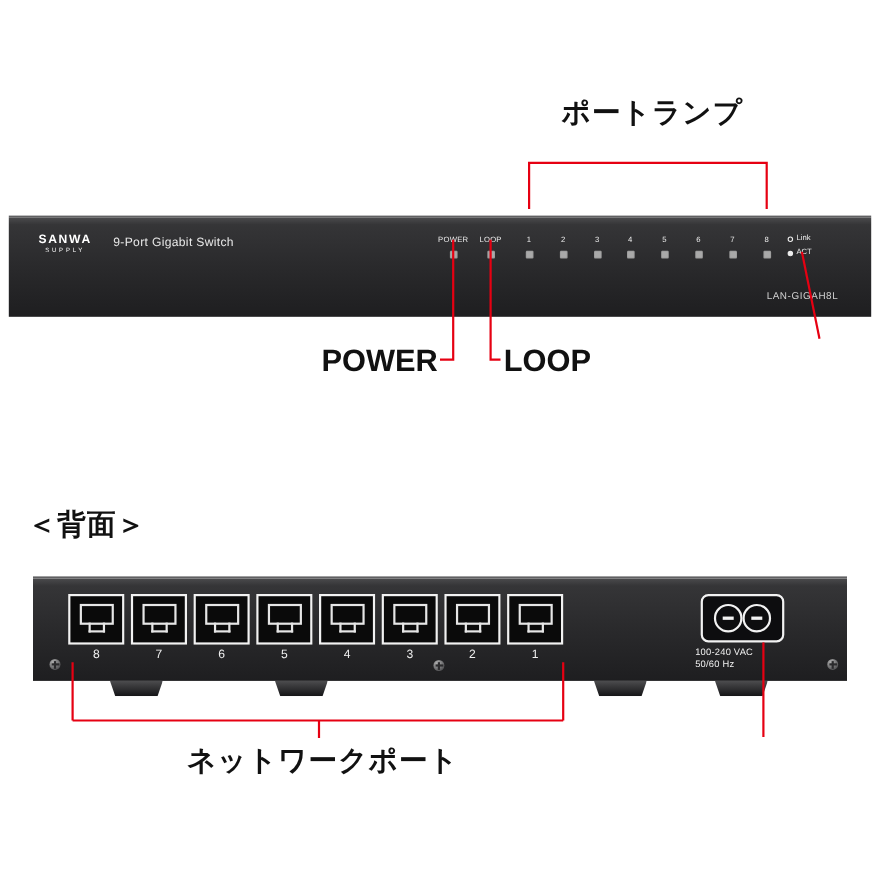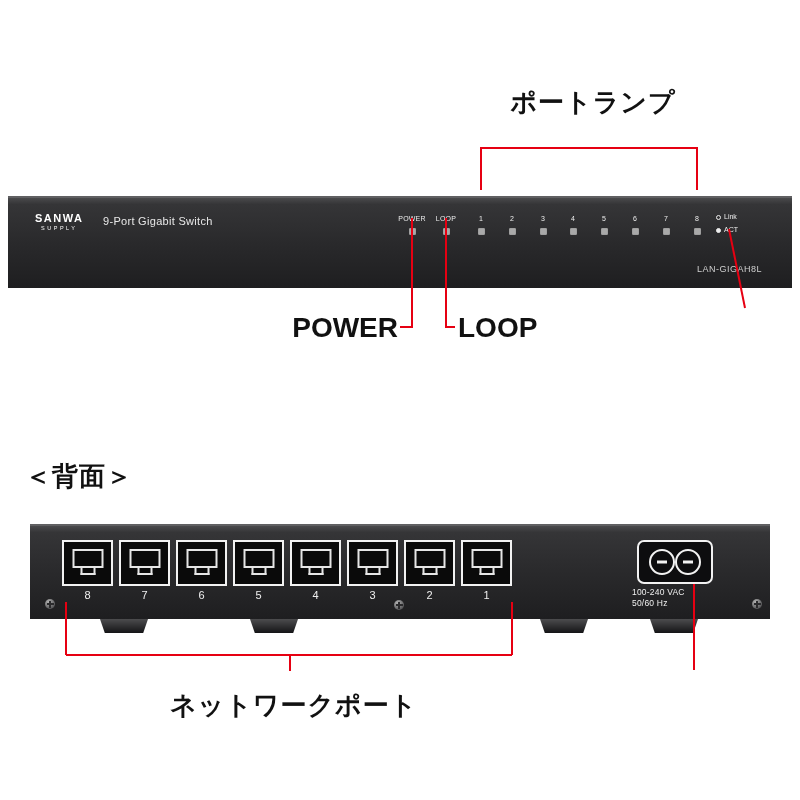--- a/index.html
+++ b/index.html
@@ -213,15 +213,15 @@
       <div>100-240 VAC</div>
       <div>50/60 Hz</div>
     </div>
   </div>
 
   <div class="foot" style="left:100px; top:619px; height:14px;"></div>
   <div class="foot" style="left:250px; top:619px; height:14px;"></div>
   <div class="foot" style="left:540px; top:619px; height:14px;"></div>
   <div class="foot" style="left:650px; top:619px; height:14px;"></div>
 
-  <div class="jp-label centered" style="left:170px; top:688px; width:245px;text-align:right;">ネットワークポート</div>
+  <div class="jp-label centered" style="left:170px; top:674px; width:245px;text-align:right;">ネットワークポート</div>
 
 </div>
 
 </body></html>

